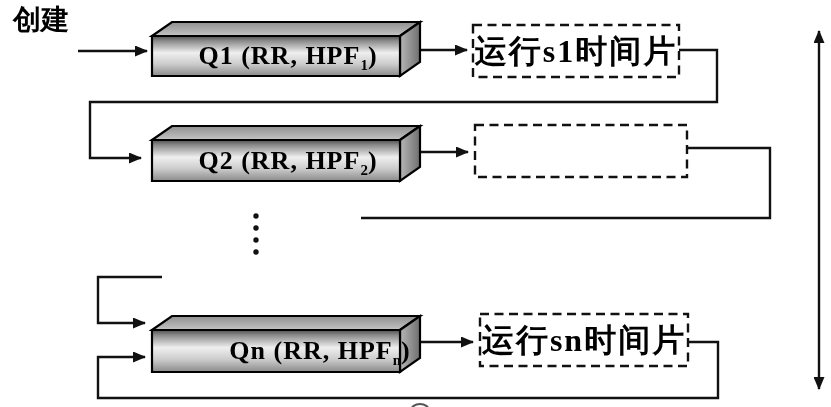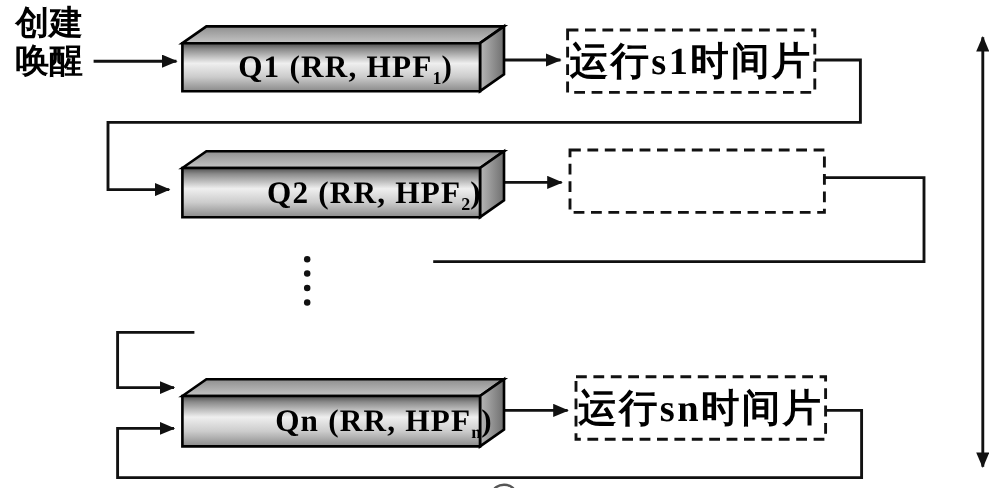--- a/index.html
+++ b/index.html
@@ -7,21 +7,21 @@
     width:831px;height:407px;background:#ffffff;position:relative;overflow:hidden;
     font-family:"Liberation Serif", serif;
   }
   .stage{position:absolute;left:0;top:0;width:831px;height:407px;}
   .stage > svg{position:absolute;left:0;top:0;}
   .lbl{position:absolute;color:#000;font-weight:bold;white-space:nowrap;}
   .create{left:2px;top:4px;width:78px;font-size:28px;line-height:32px;text-align:center;}
   .qlabel{left:152px;width:272px;text-align:center;font-size:26px;letter-spacing:1px;}
   .qlabel sub{font-size:15px;line-height:0;letter-spacing:0;}
   #q1{top:36px;height:40px;line-height:40px;}
-  #q2{top:140px;height:41px;line-height:41px;margin-left:24px;}
+  #q2{top:140px;height:41px;line-height:41px;}
   #qn{top:330px;height:42px;line-height:42px;margin-left:32px;}
   .runlabel{text-align:center;font-size:32px;letter-spacing:2px;}
   #r1{left:473px;top:25px;width:206px;height:52px;line-height:52px;}
   #r2{left:475px;top:125px;width:212px;height:52px;line-height:52px;}
   #r3{left:480px;top:314px;width:208px;height:52px;line-height:52px;}
   .axis{left:760px;width:46px;text-align:center;font-size:30px;line-height:34px;
         word-break:break-all;white-space:normal;}
   #axis-top{top:48px;}
   #axis-bottom{top:268px;}
 </style>
@@ -89,21 +89,20 @@
       <circle cx="256" cy="228" r="2.7"></circle>
       <circle cx="256" cy="240" r="2.7"></circle>
       <circle cx="256" cy="252" r="2.7"></circle>
     </g>
 
     <ellipse cx="420" cy="410.5" rx="9" ry="6.5" fill="#fff" stroke="#555" stroke-width="2"></ellipse>
   </svg>
 
   <div class="lbl create">
     <div>创建</div>
-    <div>唤醒</div>
   </div>
 
   <div class="lbl qlabel" id="q1"><span>Q1 (RR, HPF</span><sub>1</sub><span>)</span></div>
 
   <div class="lbl qlabel" id="q2"><span>Q2 (RR, HPF</span><sub>2</sub><span>)</span></div>
 
   <div class="lbl qlabel" id="qn"><span>Qn (RR, HPF</span><sub>n</sub><span>)</span></div>
 
   <div class="lbl runlabel" id="r1">运行s1时间片</div>
   <div class="lbl runlabel" id="r3">运行sn时间片</div>

